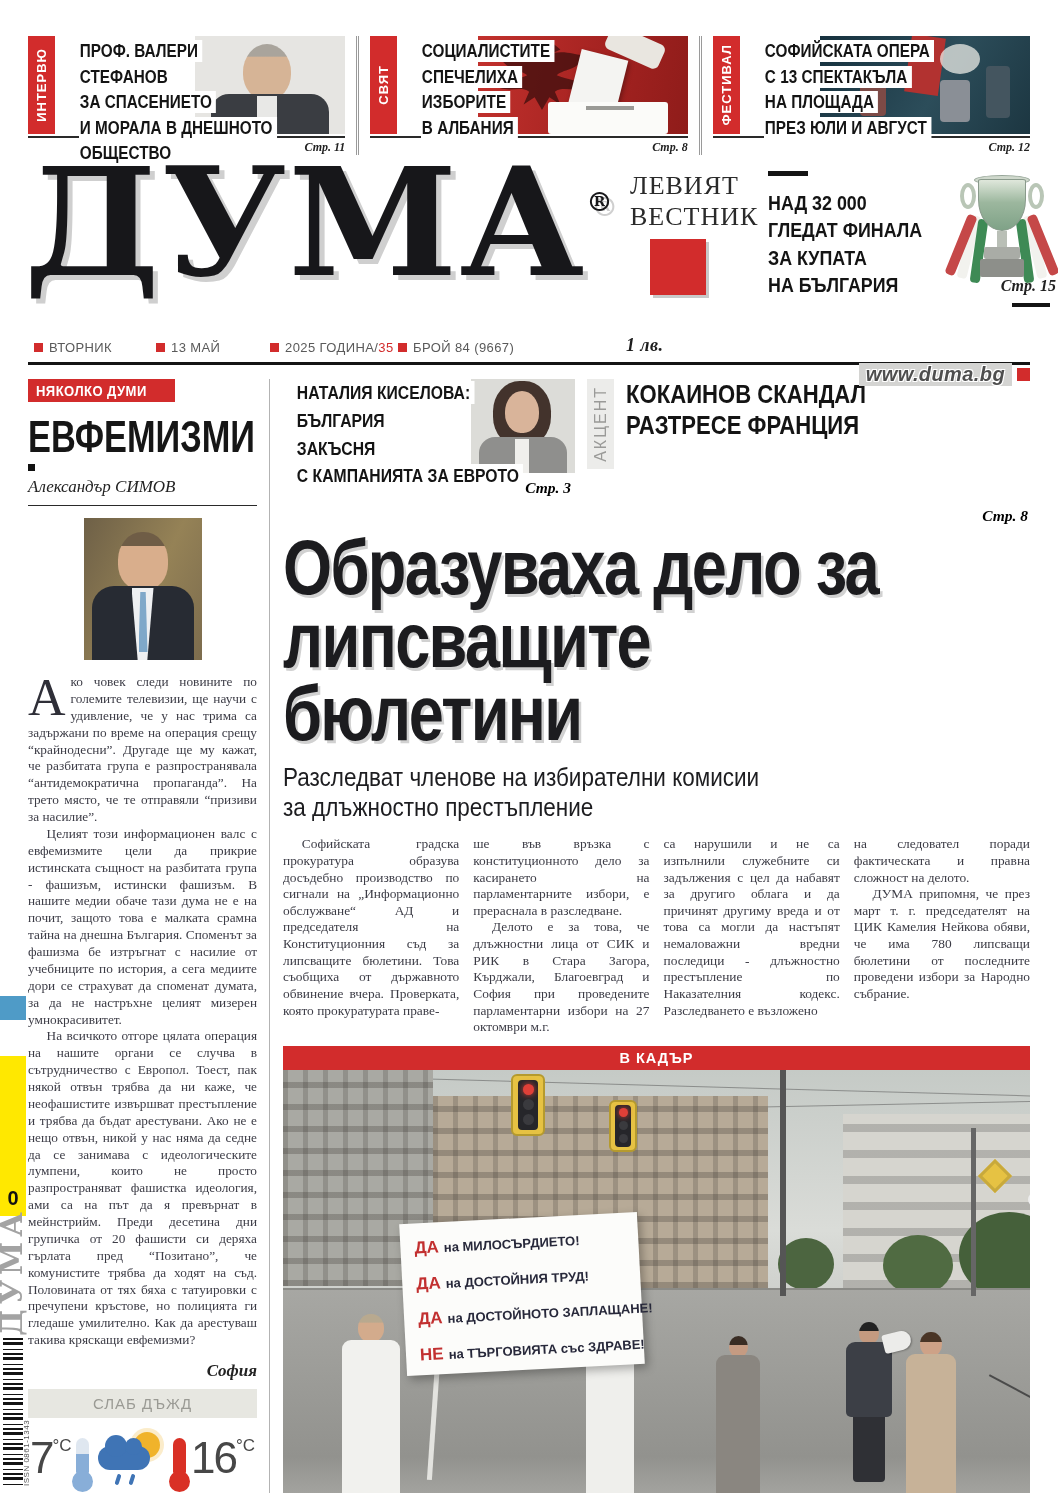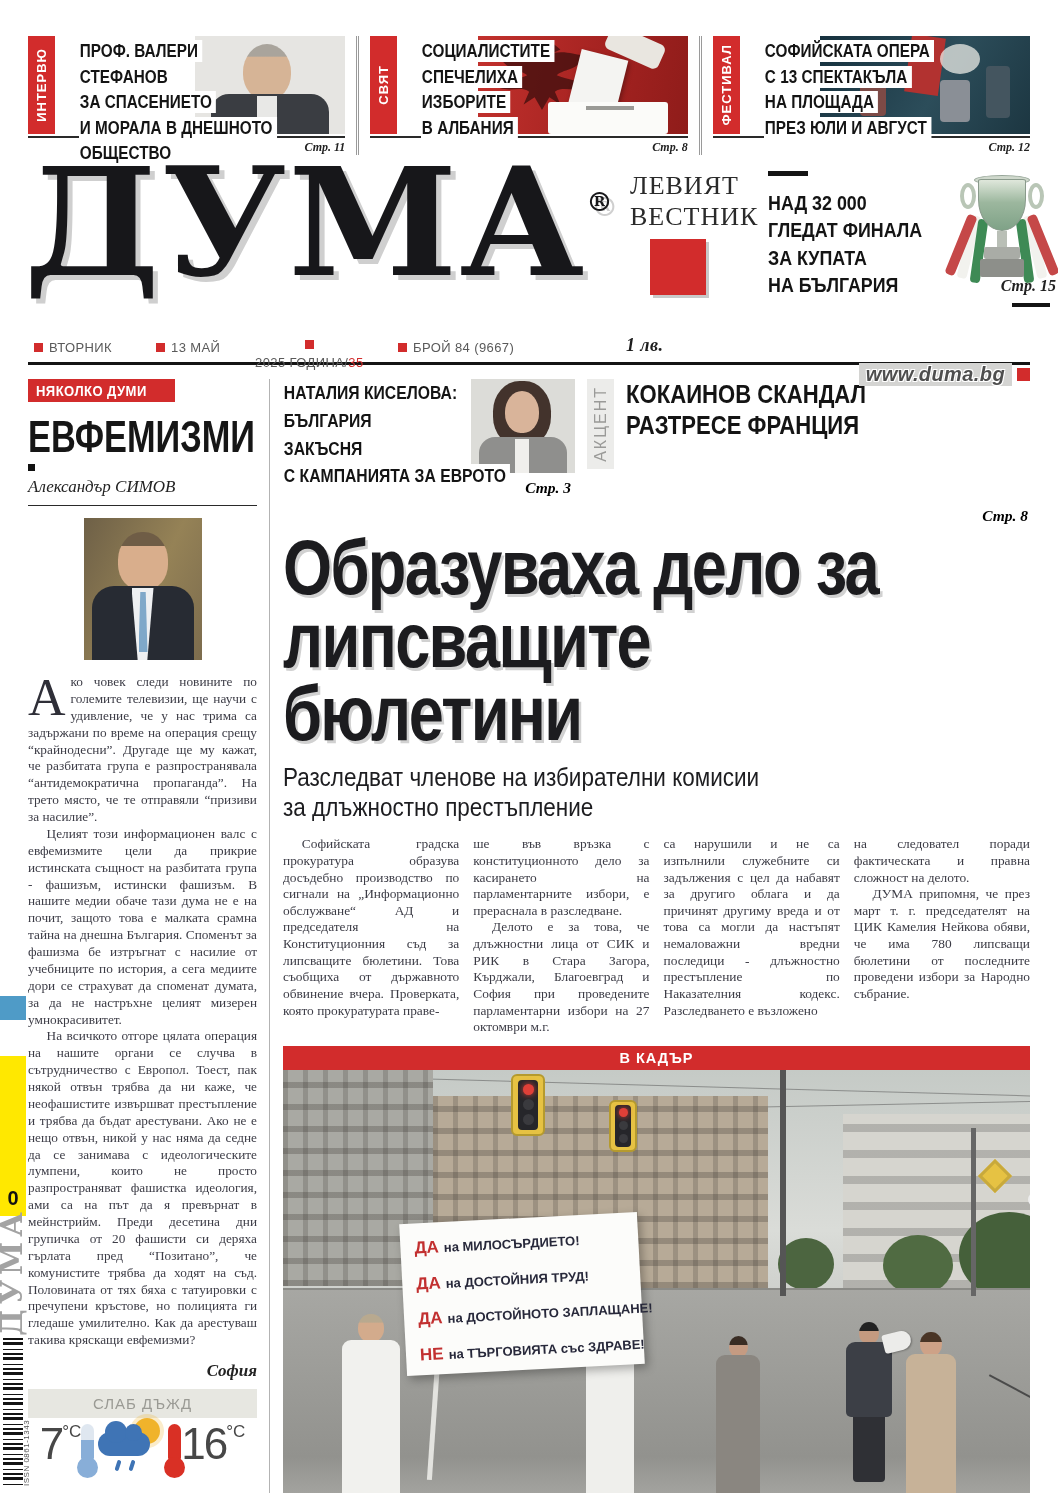--- a/index.html
+++ b/index.html
@@ -100,21 +100,21 @@
   .portrait .head{position:absolute;left:34px;top:14px;width:50px;height:58px;border-radius:48% 48% 44% 44%;background:linear-gradient(#6f5d46 24%,#d9ae8c 25%);}
   .portrait .suit{position:absolute;left:8px;top:68px;width:102px;height:74px;border-radius:22px 22px 0 0;background:#272b33;}
   .portrait .shirt{position:absolute;left:48px;top:70px;width:22px;height:72px;background:#eef0f2;clip-path:polygon(0 0,100% 0,72% 100%,28% 100%);}
   .portrait .tie{position:absolute;left:55px;top:74px;width:9px;height:60px;background:#7fa8c9;clip-path:polygon(20% 0,80% 0,100% 100%,0 100%);}
   .op-text{font-family:var(--serif);font-size:13.3px;line-height:1.27;color:var(--body);text-align:justify;}
   .op-text p{text-indent:1.4em;}
   .op-text p.first{text-indent:0;}
   .op-text p.first::first-letter{float:left;font-size:52px;line-height:.82;padding:3px 5px 0 0;color:#2f2f38;}
   .op-city{font-family:var(--serif);font-style:italic;font-weight:bold;font-size:17px;text-align:right;margin:12px 0 8px;color:#222;}
   .cond-bar{background:#e7e7e1;color:#9a9a94;text-align:center;font-size:15px;letter-spacing:1px;padding:6px 0;}
-  .weather{display:flex;align-items:center;justify-content:center;padding:0 2px;}
+  .weather{display:flex;align-items:center;justify-content:space-between;margin-top:14px;padding:0 2px;}
   .temp{font-family:var(--sans);font-weight:400;font-size:44px;color:#474747;letter-spacing:-2px;}
   .temp sup{font-size:17px;vertical-align:22px;letter-spacing:0;}
   .thermo{position:relative;width:13px;height:40px;border-radius:7px;}
   .thermo.cold{background:linear-gradient(#dfe7f0 40%,#88aed8 41%);}
   .thermo.hot{background:#d93025;}
   .thermo::after{content:"";position:absolute;left:-4px;bottom:-14px;width:21px;height:21px;border-radius:50%;background:inherit;}
   .thermo.cold::after{background:#88aed8;}
   .thermo.hot::after{background:#d93025;}
   .wicon{position:relative;width:74px;height:52px;}
   .wicon .sun{position:absolute;right:8px;top:0;width:26px;height:26px;border-radius:50%;background:#f0b32b;box-shadow:0 0 0 4px rgba(240,179,43,.25);}
@@ -125,21 +125,21 @@
   .wicon .d1{left:22px;top:42px;} .wicon .d2{left:36px;top:42px;}
 
   
   .row-top{display:flex;gap:12px;}
   .kiselova{width:292px;flex:0 0 292px;position:relative;height:122px;}
   .k-photo{position:absolute;right:0;top:0;width:104px;height:94px;background:#dcdcd8;overflow:hidden;z-index:1;}
   .k-photo .hair{position:absolute;left:22px;top:2px;width:58px;height:66px;border-radius:46%;background:#43332c;}
   .k-photo .face{position:absolute;left:34px;top:12px;width:34px;height:42px;border-radius:50% 50% 46% 46%;background:#d9b49a;}
   .k-photo .coat{position:absolute;left:8px;top:58px;width:88px;height:36px;border-radius:16px 16px 0 0;background:#8f8f8d;}
   .k-photo .blouse{position:absolute;left:44px;top:60px;width:14px;height:34px;background:#f0efec;}
-  .k-title{position:relative;z-index:2;font-weight:bold;font-size:18.5px;line-height:1.5;color:#141414;}
+  .k-title{position:relative;z-index:2;font-weight:bold;font-size:18.5px;line-height:1.5;color:#141414;margin-left:13px;}
   .k-title .bx{background:#fff;padding:1px 5px 1px 1px;-webkit-box-decoration-break:clone;box-decoration-break:clone;}
   .k-page{position:absolute;right:4px;top:100px;font-family:var(--serif);font-style:italic;font-weight:bold;font-size:15.5px;}
   .accent{width:27px;flex:0 0 27px;height:90px;background:#ececea;display:flex;align-items:center;justify-content:center;}
   .accent span{writing-mode:vertical-rl;transform:rotate(180deg);color:#9a9a98;font-size:16px;letter-spacing:2px;}
   .cocaine{flex:1;min-width:0;position:relative;}
   .c-title{font-weight:bold;font-size:26px;color:#141414;margin-bottom:6px;}
   .c-box{background:#ebe9e3;padding:8px 14px;font-family:var(--serif);font-style:italic;font-size:16.5px;line-height:1.32;color:#2c2c34;text-align:justify;}
   .c-box .ind{display:inline-block;width:26px;}
   .c-page{position:absolute;right:2px;bottom:-24px;font-family:var(--serif);font-style:italic;font-weight:bold;font-size:15.5px;}
 
@@ -305,21 +305,21 @@
 
   <div class="dateline">
     <span class="dl-item" style="left:6px;">
         <i></i>
         <span>ВТОРНИК</span>
       </span>
     <span class="dl-item" style="left:128px;">
         <i></i>
         <span>13 МАЙ</span>
       </span>
-    <span class="dl-item" style="left:227px;flex-direction:column;">
+    <span class="dl-item" style="left:242px;">
         <i></i>
         <span><span>2025 ГОДИНА/</span><span class="dl-red">35</span></span>
       </span>
     <span class="dl-item" style="left:370px;">
         <i></i>
         <span>БРОЙ 84 (9667)</span>
       </span>
     <span class="dl-price">1 лв.</span>
     <span class="site">
         <b>www.duma.bg</b>

